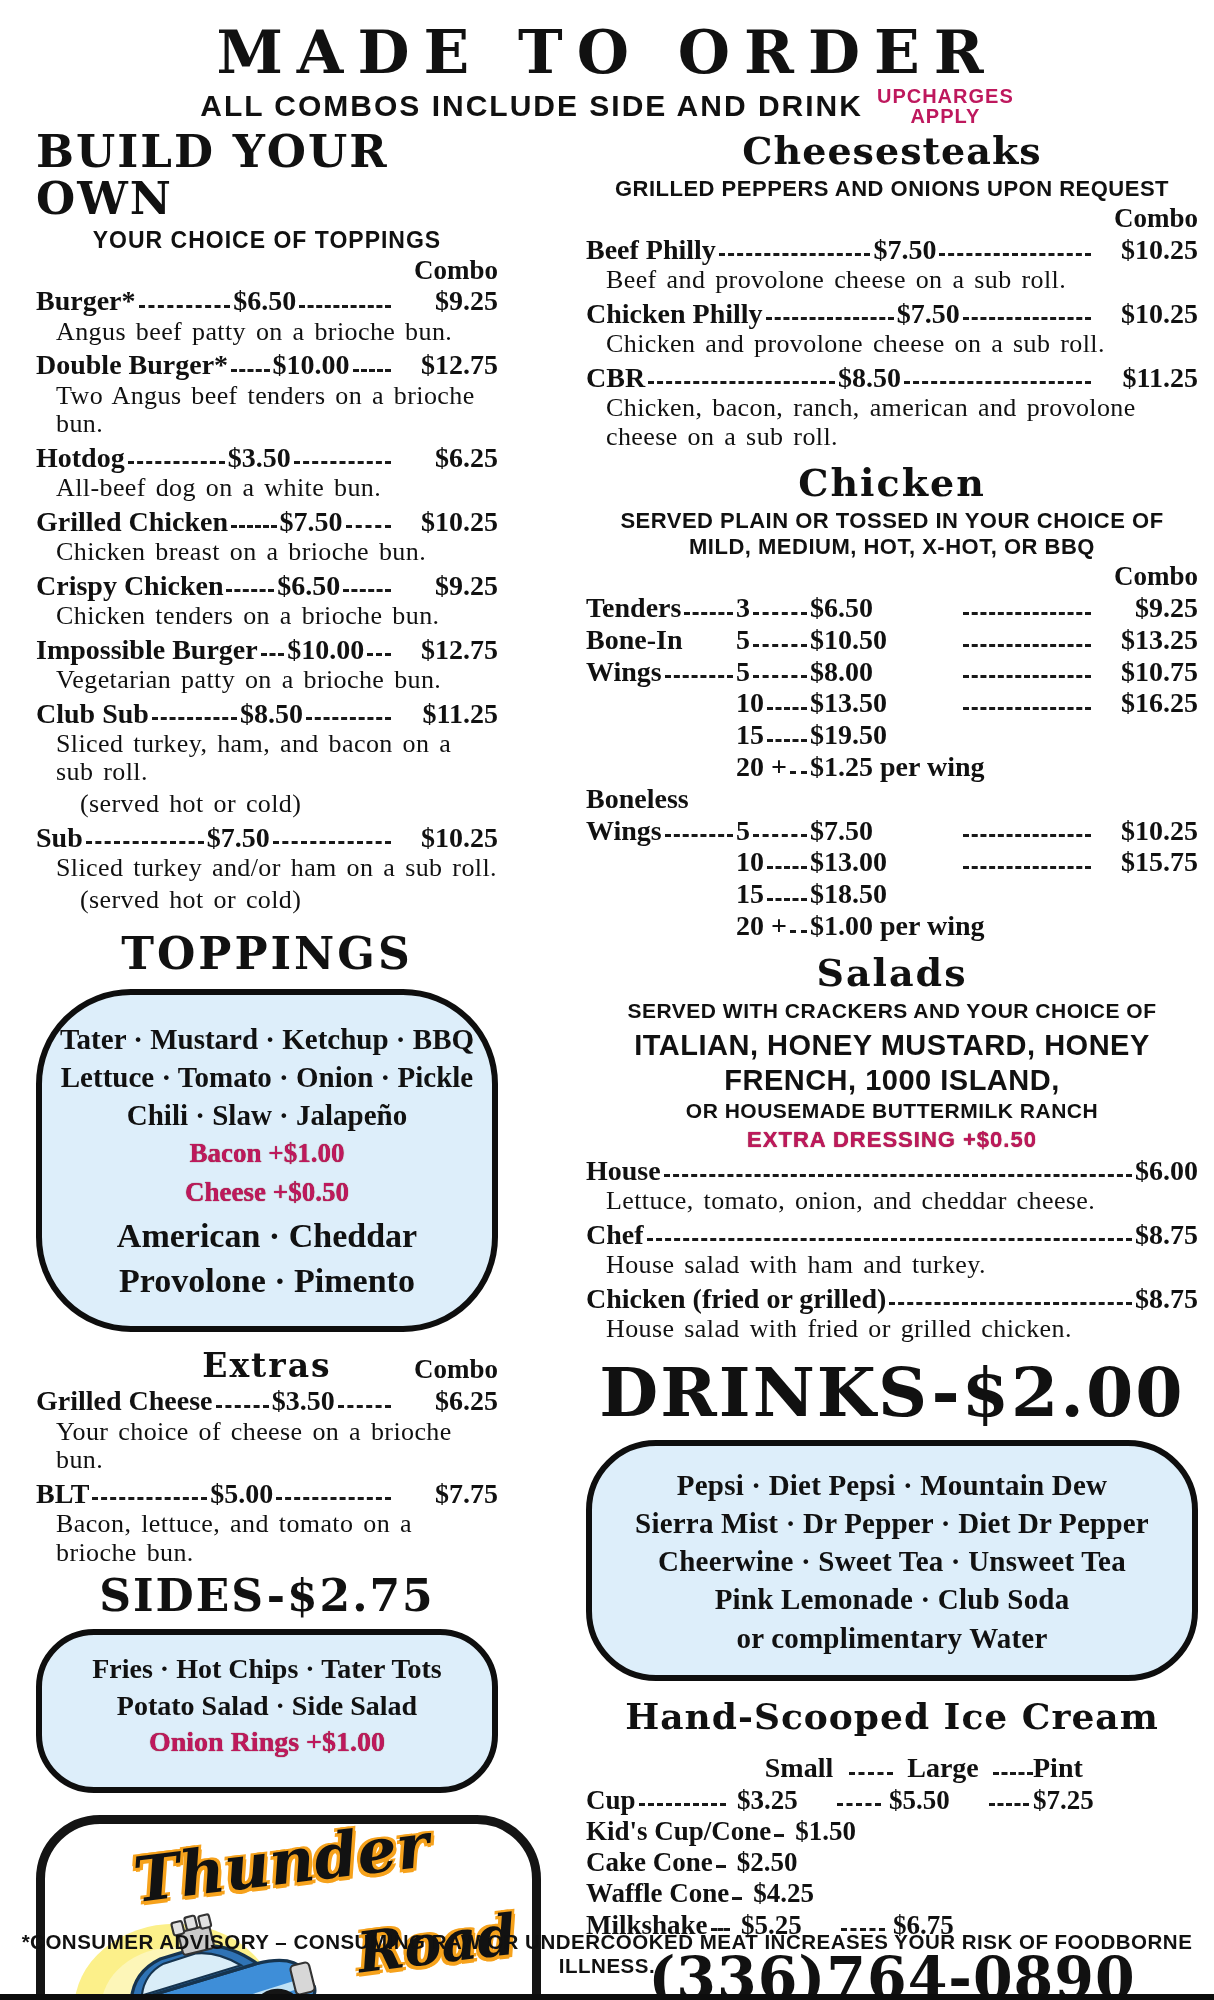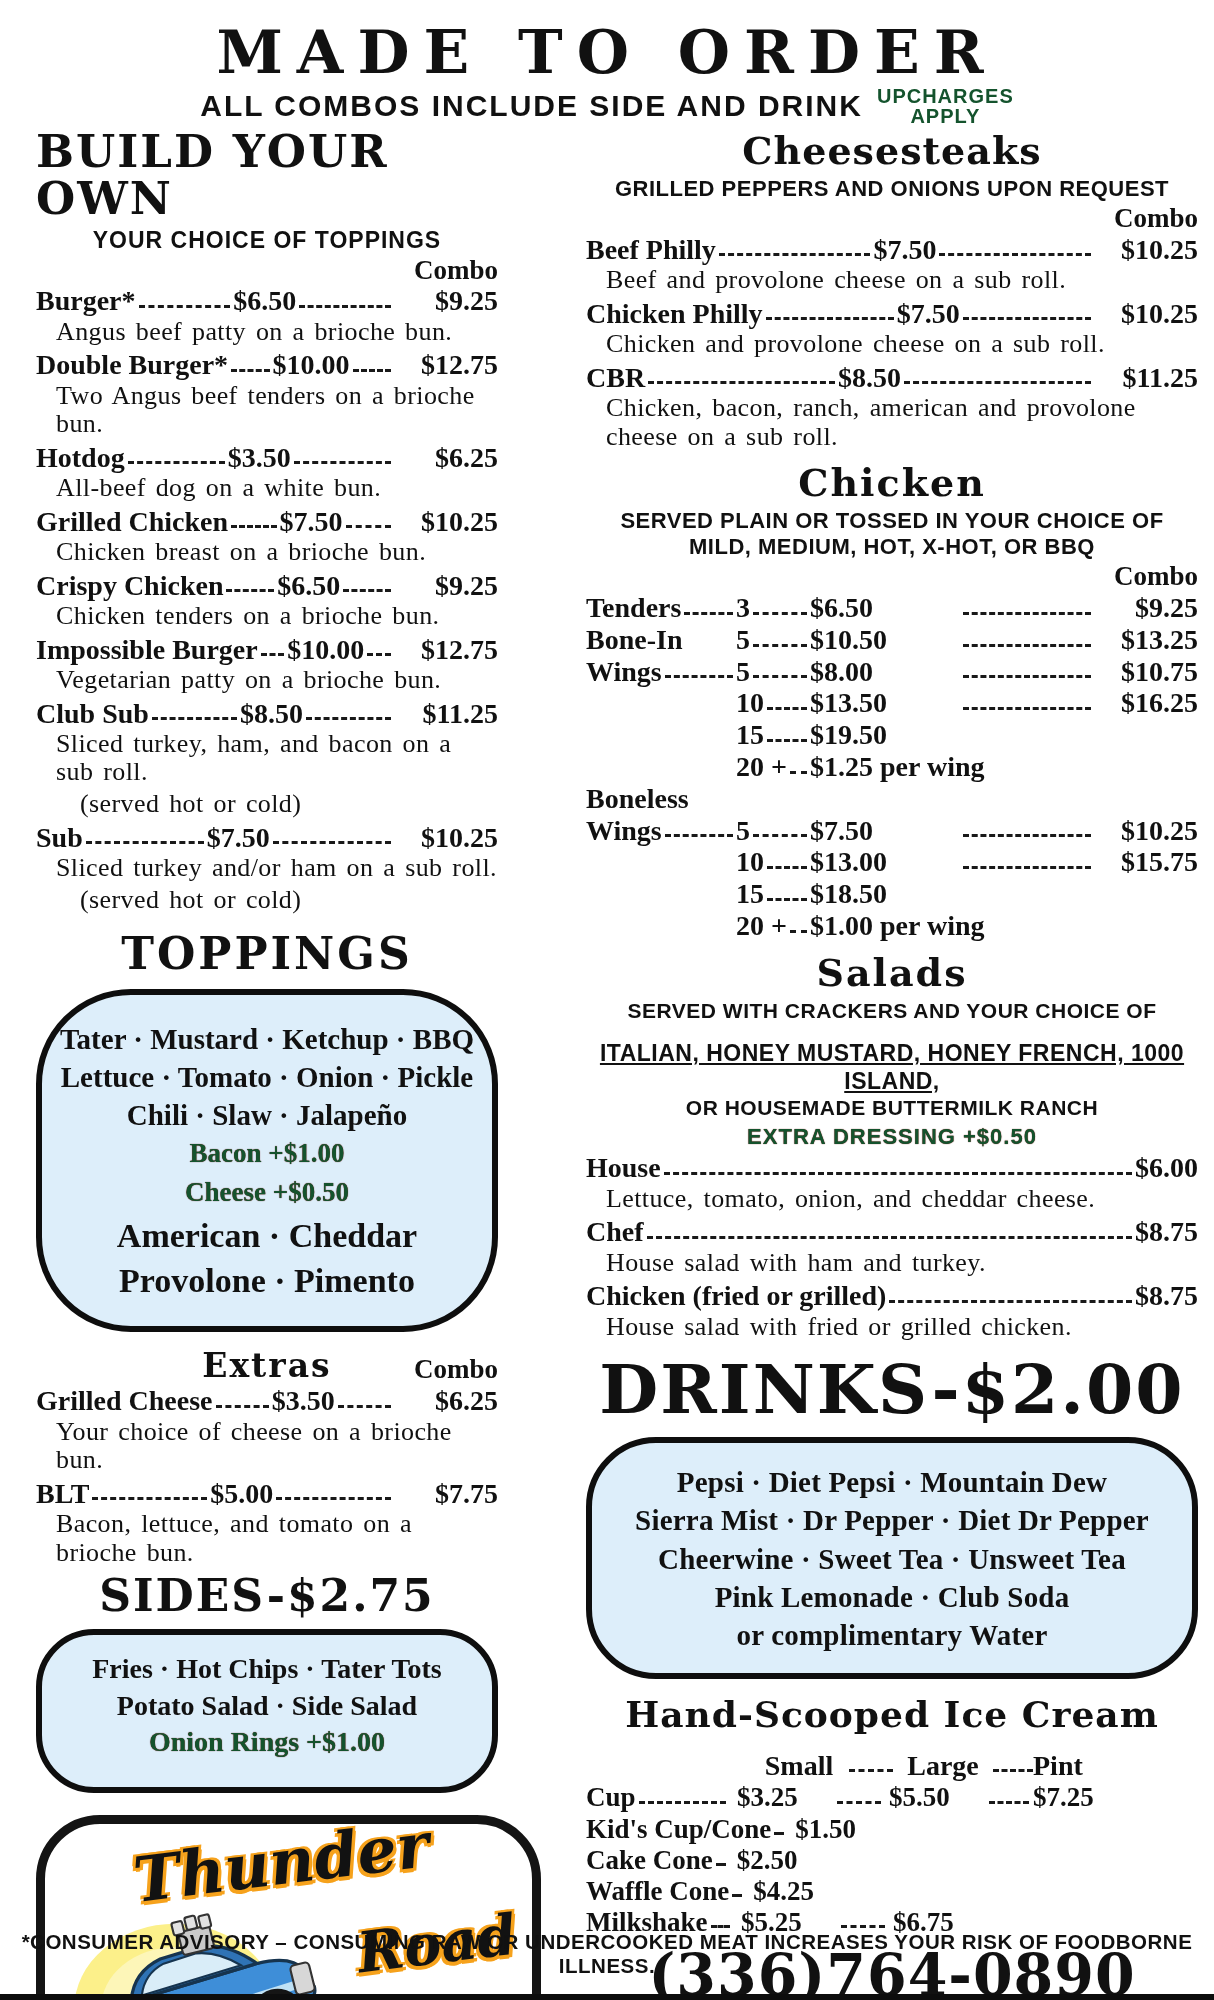--- a/index.html
+++ b/index.html
@@ -1,20 +1,20 @@
 <!DOCTYPE html>
 <html><head>
 <meta charset="utf-8">
 <style>
   html,body{margin:0;padding:0;background:#fff;}
   .page{position:relative;width:1214px;height:2000px;background:#fff;overflow:hidden;
         font-family:"Liberation Serif",serif;color:#111;}
   .slab{font-family:"DejaVu Serif",serif;font-weight:bold;}
   .sans{font-family:"Liberation Sans",sans-serif;font-weight:bold;}
-  .red{color:#14532d;}
+  .red{color:#be185d;}
 
   
   .hd{position:relative;text-align:center;padding-top:22px;}
   .hd-title{font-size:60px;letter-spacing:14px;line-height:1.0;}
   .hd-sub-row{display:flex;justify-content:center;align-items:center;margin-top:4px;}
   .hd-sub{font-size:30px;letter-spacing:2px;}
   .hd-upch{font-size:20px;line-height:1.0;text-align:center;margin-left:14px;letter-spacing:1px;}
 
   
   .cols{display:flex;align-items:flex-start;padding:0 20px;margin-top:2px;}
@@ -420,21 +420,21 @@
           <span class="ck-label"></span>
           <span class="ck-qty">
             <span>20 +</span>
             <span class="ld"></span>
           </span>
           <span class="ck-price">$1.00 per wing</span>
         </div>
 
       <div class="slab ck-head">Salads</div>
       <div class="sans sec-sub" style="font-size:21px;">SERVED WITH CRACKERS AND YOUR CHOICE OF</div>
-      <div class="sans sec-sub" style="font-size:23px;margin-top:17px;text-decoration:underline;">ITALIAN, HONEY MUSTARD, HONEY FRENCH, 1000 ISLAND,</div>
+      <div class="sans sec-sub" style="font-size:29px;margin-top:5px;">ITALIAN, HONEY MUSTARD, HONEY FRENCH, 1000 ISLAND,</div>
       <div class="sans sec-sub" style="font-size:21px;margin-top:0;">OR HOUSEMADE BUTTERMILK RANCH</div>
       <div class="sans sal-red red">EXTRA DRESSING +$0.50</div>
       <div>
         <div class="row">
             <span class="nm">House</span>
             <span class="ld"></span>
             <span class="pr">$6.00</span>
           </div>
         <div class="desc">Lettuce, tomato, onion, and cheddar cheese.</div>
       </div>

